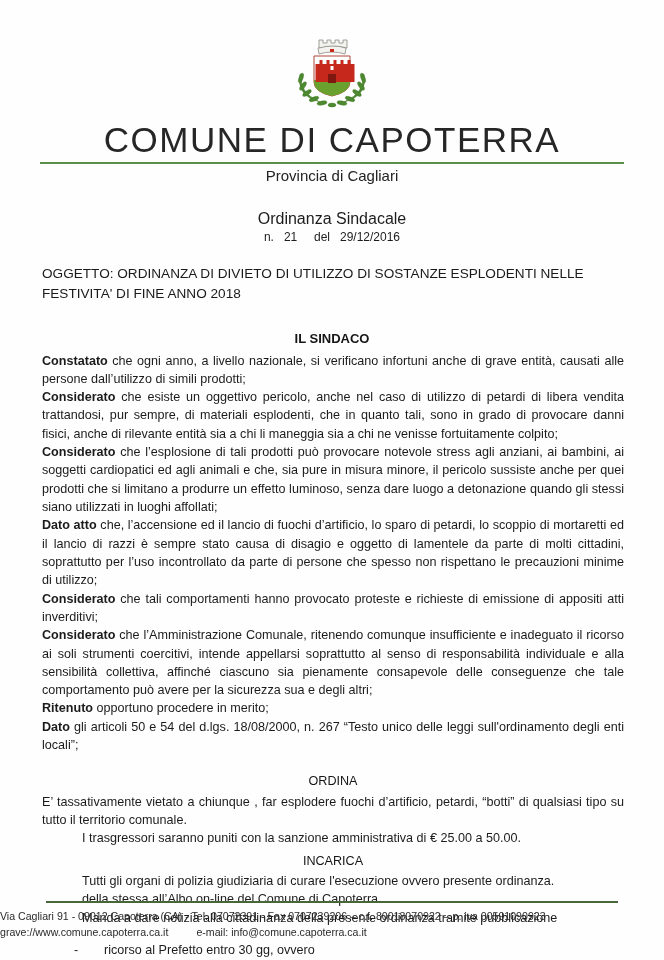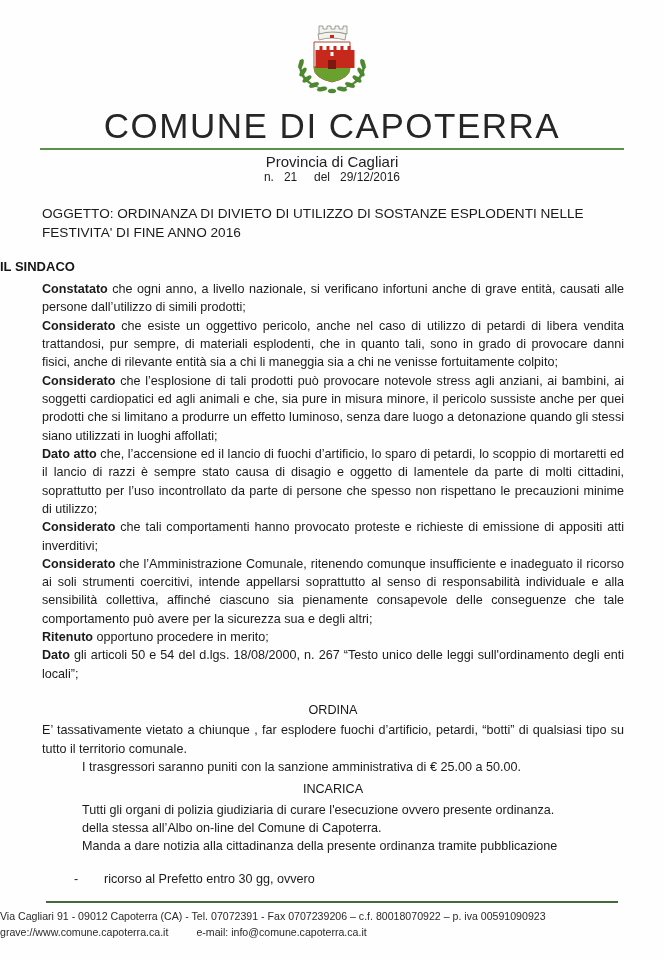--- a/index.html
+++ b/index.html
@@ -6,21 +6,21 @@
   body{
     width:664px;height:960px;overflow:hidden;
     background:#ffffff;
     font-family:"Liberation Sans","DejaVu Sans",sans-serif;
     color:#1c1c1c;
     -webkit-font-smoothing:antialiased;
   }
   .page{position:relative;width:664px;height:960px;background:#fefefe;}
 
   
-  .header{padding-top:22px;text-align:center;}
+  .header{padding-top:36px;text-align:center;}
   .crest{display:block;margin:0 auto;width:96px;height:82px;}
   .muni-title{
     margin-top:4px;
     font-size:35px;font-weight:400;letter-spacing:1.5px;
     color:#262626;line-height:1.05;
   }
   .rule-green{
     height:2px;background:#5c8f49;border:0;
     margin:3px 40px 0 40px;
   }
@@ -30,21 +30,21 @@
   .ord-title{margin-top:24px;text-align:center;font-size:16px;line-height:1.4;color:#1c1c1c;}
   .ord-num{text-align:center;font-size:12px;color:#1c1c1c;white-space:pre;}
 
   
   .subject{
     margin:20px 42px 0 42px;
     font-size:13.6px;line-height:1.45;color:#1b1b1b;
   }
 
   .section-head{
-    margin-top:16px;text-align:left;
+    margin-top:27px;text-align:center;
     font-size:13px;font-weight:700;color:#161616;
   }
 
   
   .bodytext{margin:6px 40px 0 42px;font-size:12.6px;line-height:1.455;color:#1b1b1b;}
   .premise{text-align:justify;}
   .premise b{font-weight:700;}
   .just{text-align:justify;}
   .plain{text-align:left;margin-left:40px;}
   .mini-head{
@@ -105,23 +105,24 @@
         <ellipse cx="66" cy="63" rx="2" ry="5" transform="rotate(-70 66 63)"></ellipse>
         <ellipse cx="58" cy="67" rx="2" ry="5" transform="rotate(-80 58 67)"></ellipse>
         <ellipse cx="48" cy="69" rx="2" ry="4" transform="rotate(90 48 69)"></ellipse>
       </g>
     </svg>
     <div class="muni-title">COMUNE DI CAPOTERRA</div>
     <hr class="rule-green">
     <div class="province">Provincia di Cagliari</div>
   </div>
 
+  <div class="ord-title">Ordinanza Sindacale</div>
   <div class="ord-num">n.   21     del   29/12/2016</div>
 
-  <div class="subject">OGGETTO: ORDINANZA DI DIVIETO DI UTILIZZO DI SOSTANZE ESPLODENTI NELLE FESTIVITA'  DI FINE ANNO 2016</div>
+  <div class="subject">OGGETTO: ORDINANZA DI DIVIETO DI UTILIZZO DI SOSTANZE ESPLODENTI NELLE FESTIVITA'  DI FINE ANNO 2018</div>
 
   <div class="section-head">IL SINDACO</div>
 
   <div class="bodytext">
     <div class="premise"><b>Constatato</b><span> che ogni anno, a livello nazionale, si verificano infortuni anche di grave entità, causati alle persone dall’utilizzo di simili prodotti;</span></div>
     <div class="premise"><b>Considerato</b><span> che esiste un oggettivo pericolo, anche nel caso di utilizzo di petardi di libera   vendita trattandosi, pur sempre, di materiali esplodenti, che in quanto tali, sono in grado di provocare danni fisici, anche di rilevante entità sia a chi li maneggia sia a chi ne venisse fortuitamente colpito;</span></div>
     <div class="premise"><b>Considerato</b><span> che l’esplosione di tali prodotti può provocare notevole stress agli anziani, ai bambini, ai soggetti cardiopatici ed agli animali e che, sia pure in misura minore, il pericolo sussiste anche per quei prodotti che si limitano a produrre un effetto luminoso, senza dare luogo a detonazione quando gli stessi siano utilizzati in luoghi affollati;</span></div>
     <div class="premise"><b>Dato atto</b><span> che, l’accensione ed il lancio di fuochi d’artificio, lo sparo di petardi, lo scoppio di mortaretti ed il lancio di razzi è sempre stato causa di disagio e oggetto di lamentele da parte di molti cittadini, soprattutto per l’uso incontrollato da parte di persone che spesso non rispettano le precauzioni minime di utilizzo;</span></div>
     <div class="premise"><b>Considerato</b><span> che tali comportamenti hanno provocato proteste e richieste di emissione di appositi atti inverditivi;</span></div>
     <div class="premise"><b>Considerato</b><span> che l’Amministrazione Comunale, ritenendo comunque insufficiente e inadeguato il ricorso ai soli strumenti coercitivi, intende appellarsi soprattutto al senso di responsabilità individuale e alla sensibilità collettiva, affinché ciascuno sia pienamente consapevole delle conseguenze che tale comportamento può avere per la sicurezza sua e degli altri;</span></div>

